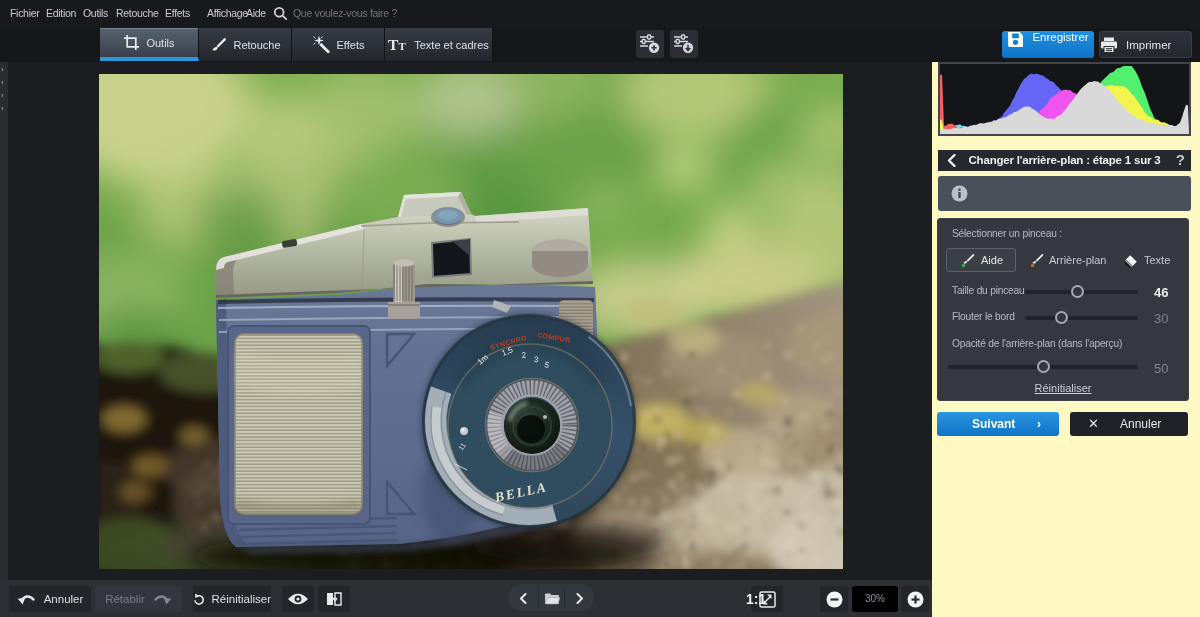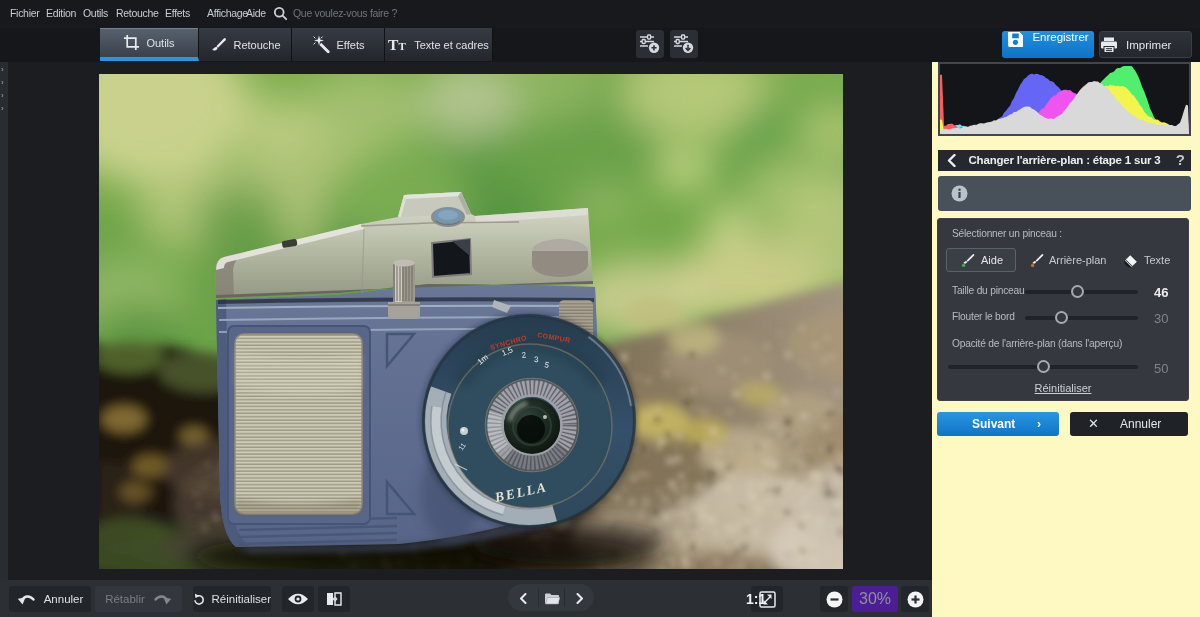--- a/index.html
+++ b/index.html
@@ -44,21 +44,21 @@
 #btn-next .a{position:absolute;right:18px;top:5px;font-size:12px;}
 #btn-cancel{position:absolute;left:138px;top:350px;width:118px;height:24px;background:#1f2227;border-radius:3px;color:#e4e7ea;font-size:12px;}
 #btn-cancel .x{position:absolute;left:18px;top:4px;font-size:13px;}
 #btn-cancel .t{position:absolute;left:50px;top:5px;}
 
 #botbar{position:absolute;left:0;top:580px;width:932px;height:37px;background:#2c2f34;}
 .bbtn{position:absolute;top:6px;height:26px;background:#22252a;border-radius:3px;color:#dde0e5;font-size:11.5px;display:flex;align-items:center;justify-content:center;gap:7px;white-space:nowrap;}
 .bbtn.dis{background:#33373d;color:#797e85;}
 #pill{position:absolute;left:508px;top:4px;width:86px;height:27px;background:#33373e;border-radius:14px;display:flex;align-items:center;}
 #pill .sep{width:1px;height:19px;background:#282b30;}
-#zoombox{position:absolute;left:852px;top:6px;width:46px;height:26px;background:#4c1d95;border-radius:3px;color:#8d929a;font-size:16px;text-align:center;line-height:26px;}
+#zoombox{position:absolute;left:852px;top:6px;width:46px;height:26px;background:#000000;border-radius:3px;color:#8d929a;font-size:10px;text-align:center;line-height:26px;}
 </style></head>
 <body>
 <div id="app">
 
   <div id="menubar">
     <span class="mi" style="left:10px">Fichier</span>
     <span class="mi" style="left:46px">Edition</span>
     <span class="mi" style="left:83px">Outils</span>
     <span class="mi" style="left:116px">Retouche</span>
     <span class="mi" style="left:165px">Effets</span>

